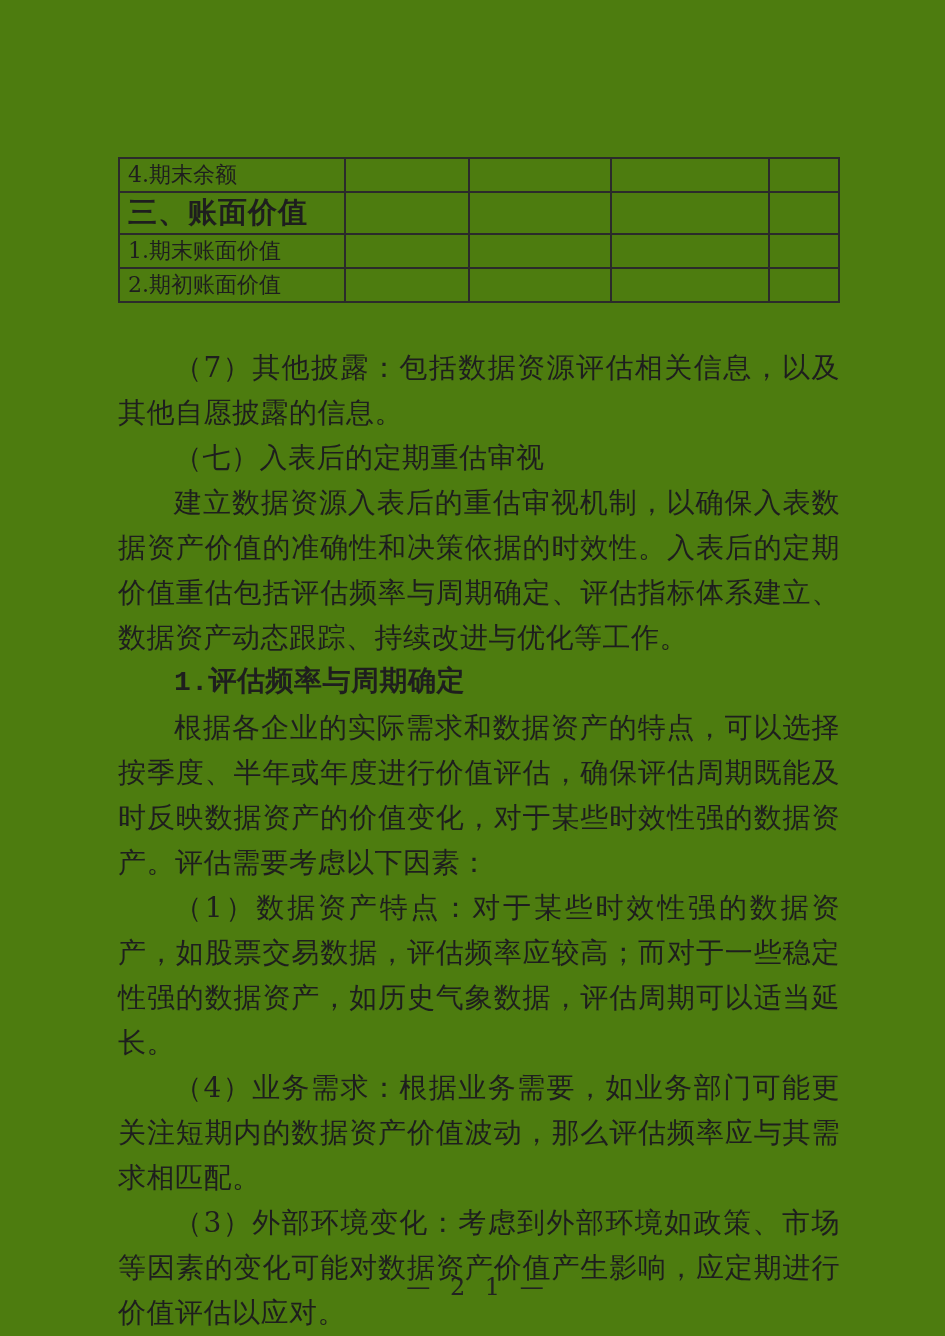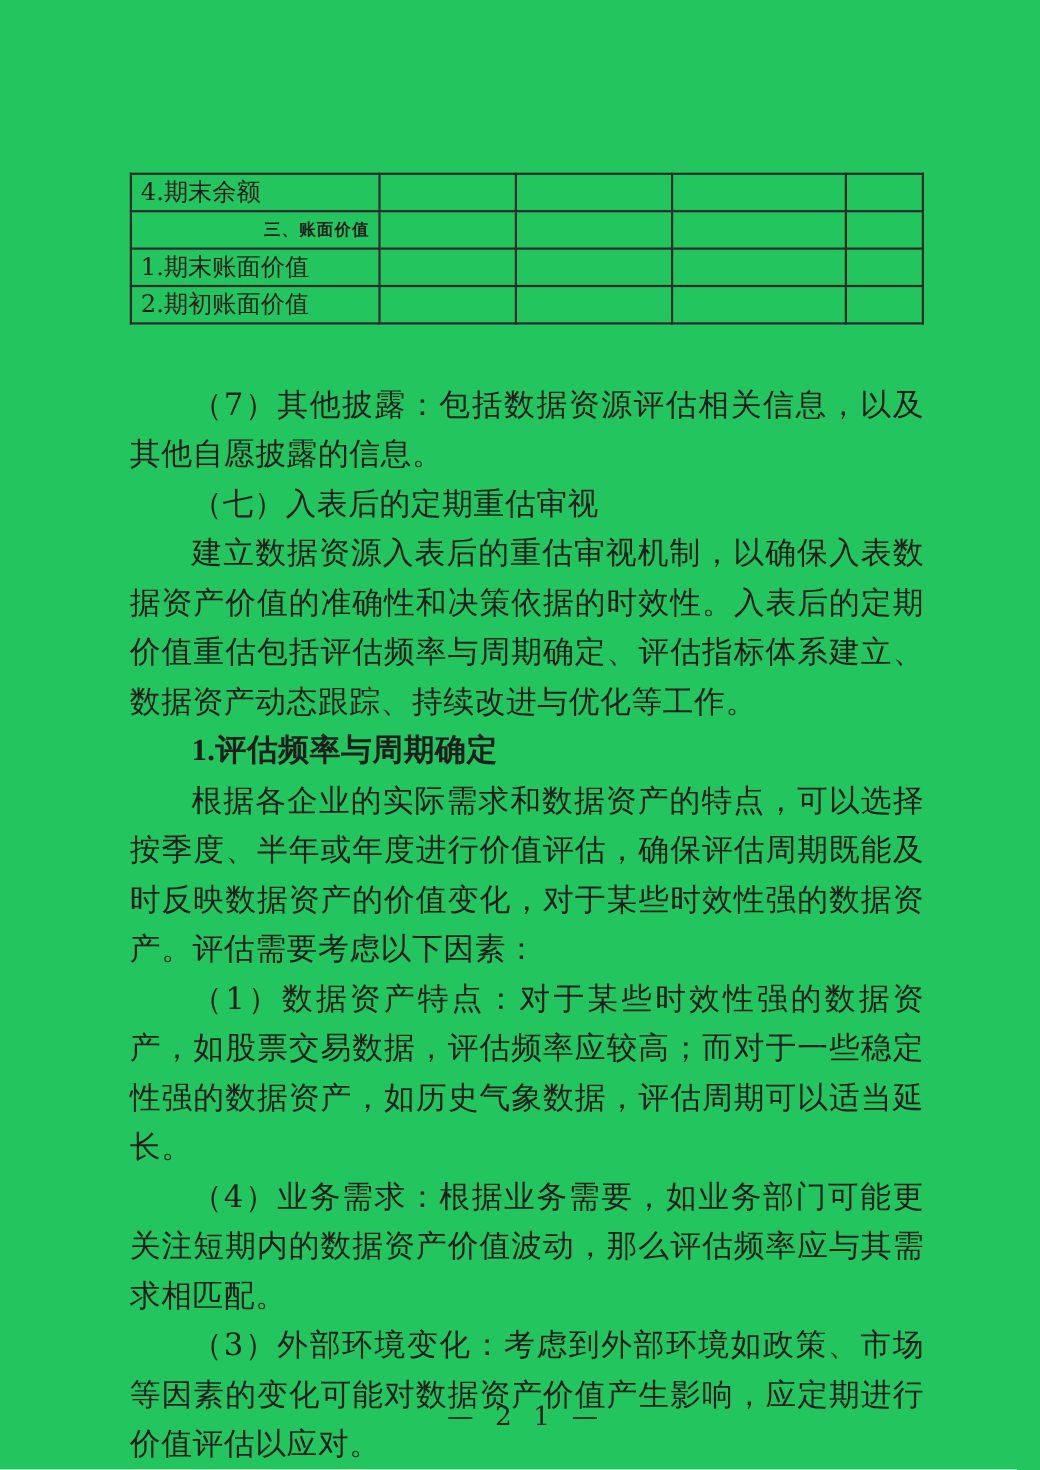--- a/index.html
+++ b/index.html
@@ -1,20 +1,20 @@
 <!DOCTYPE html>
 <html><head>
 <meta charset="utf-8">
 <style>
   html, body { margin: 0; padding: 0; background: #ffffff; }
   .page {
     position: relative;
     width: 945px;
     height: 1336px;
-    background: #22c55e;
+    background: #4d7c0f;
     overflow: hidden;
     font-family: "DejaVu Serif", "Liberation Serif", serif;
     color: #1e1e1e;
   }
 
   
   .doc-table {
     position: absolute;
     left: 118px;
     top: 157px;
@@ -27,23 +27,22 @@
     height: 32px;
     font-size: 22px;
     padding: 0 8px;
     vertical-align: middle;
     white-space: nowrap;
     overflow: hidden;
   }
   .doc-table .row-section td.label-cell {
     font-weight: bold;
     font-family: "DejaVu Sans", "Liberation Sans", sans-serif;
-    font-size: 15px;
+    font-size: 29px;
     letter-spacing: 1px;
-    text-align: right;
   }
 
   
   .text-block {
     position: absolute;
     left: 118px;
     top: 345px;
     width: 722px;
     font-size: 28px;
     line-height: 45px;
@@ -53,21 +52,21 @@
   .text-block p {
     margin: 0;
     text-indent: 2em;
   }
   .heading-kai {
     
     font-family: "DejaVu Serif", "Liberation Serif", serif;
   }
   .heading-bold {
     font-weight: bold;
-    font-family: Liberation Serif, serif;
+    font-family: Liberation Mono, monospace;
     letter-spacing: 0.5px;
   }
 
   
   .footer {
     position: absolute;
     left: 118px;
     top: 1272px;
     width: 720px;
     text-align: center;

